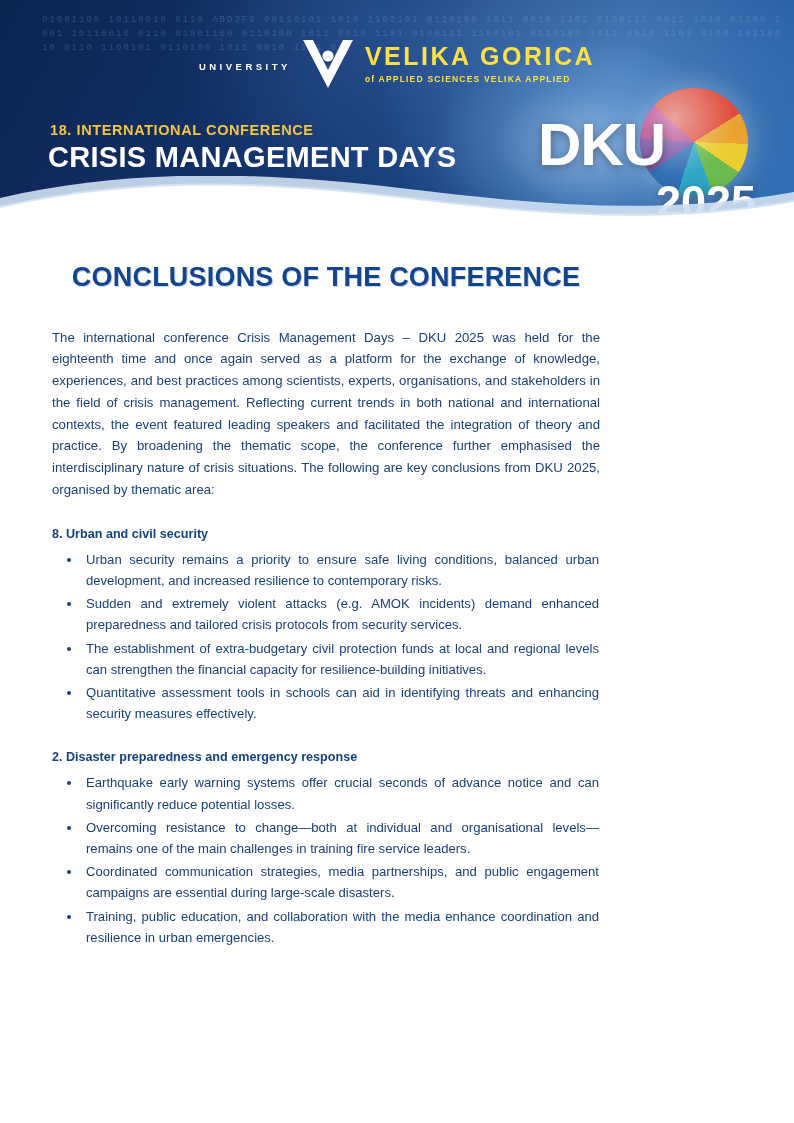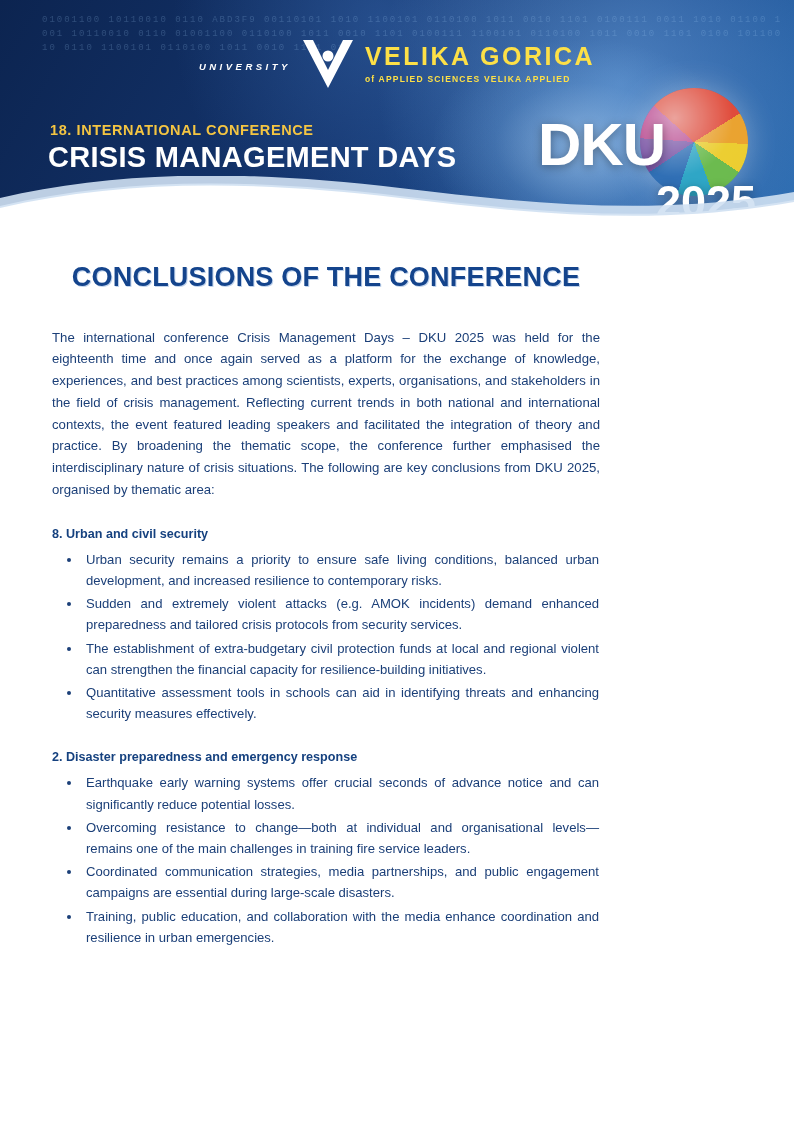--- a/index.html
+++ b/index.html
@@ -76,21 +76,20 @@
     font-size: 25px;
     font-weight: bold;
     letter-spacing: 2.5px;
     line-height: 1;
   }
   .logo-left .l2 {
     font-size: 9.5px;
     font-weight: bold;
     letter-spacing: 3.5px;
     margin-top: 5px;
-    font-style: italic;
   }
   .logo-v {
     width: 58px;
     height: 56px;
     margin: 0 8px;
     position: relative;
   }
   .logo-right {
     color: #fde047;
   }
@@ -282,21 +281,21 @@
 <div class="doc">
   <div class="doc-title">CONCLUSIONS OF THE CONFERENCE</div>
 
   <p class="intro">The international conference Crisis Management Days – DKU 2025 was held for the eighteenth time and once again served as a platform for the exchange of knowledge, experiences, and best practices among scientists, experts, organisations, and stakeholders in the field of crisis management. Reflecting current trends in both national and international contexts, the event featured leading speakers and facilitated the integration of theory and practice. By broadening the thematic scope, the conference further emphasised the interdisciplinary nature of crisis situations. The following are key conclusions from DKU 2025, organised by thematic area:</p>
 
   <div class="sec-block">
     <div class="section-head">8. Urban and civil security</div>
     <ul class="points">
       <li>Urban security remains a priority to ensure safe living conditions, balanced urban development, and increased resilience to contemporary risks.</li>
       <li>Sudden and extremely violent attacks (e.g. AMOK incidents) demand enhanced preparedness and tailored crisis protocols from security services.</li>
-      <li>The establishment of extra-budgetary civil protection funds at local and regional violent can strengthen the financial capacity for resilience-building initiatives.</li>
+      <li>The establishment of extra-budgetary civil protection funds at local and regional levels can strengthen the financial capacity for resilience-building initiatives.</li>
       <li>Quantitative assessment tools in schools can aid in identifying threats and enhancing security measures effectively.</li>
     </ul>
   </div>
 
   <div class="sec-block">
     <div class="section-head">2. Disaster preparedness and emergency response</div>
     <ul class="points">
       <li>Earthquake early warning systems offer crucial seconds of advance notice and can significantly reduce potential losses.</li>
       <li>Overcoming resistance to change—both at individual and organisational levels—remains one of the main challenges in training fire service leaders.</li>
       <li>Coordinated communication strategies, media partnerships, and public engagement campaigns are essential during large-scale disasters.</li>

